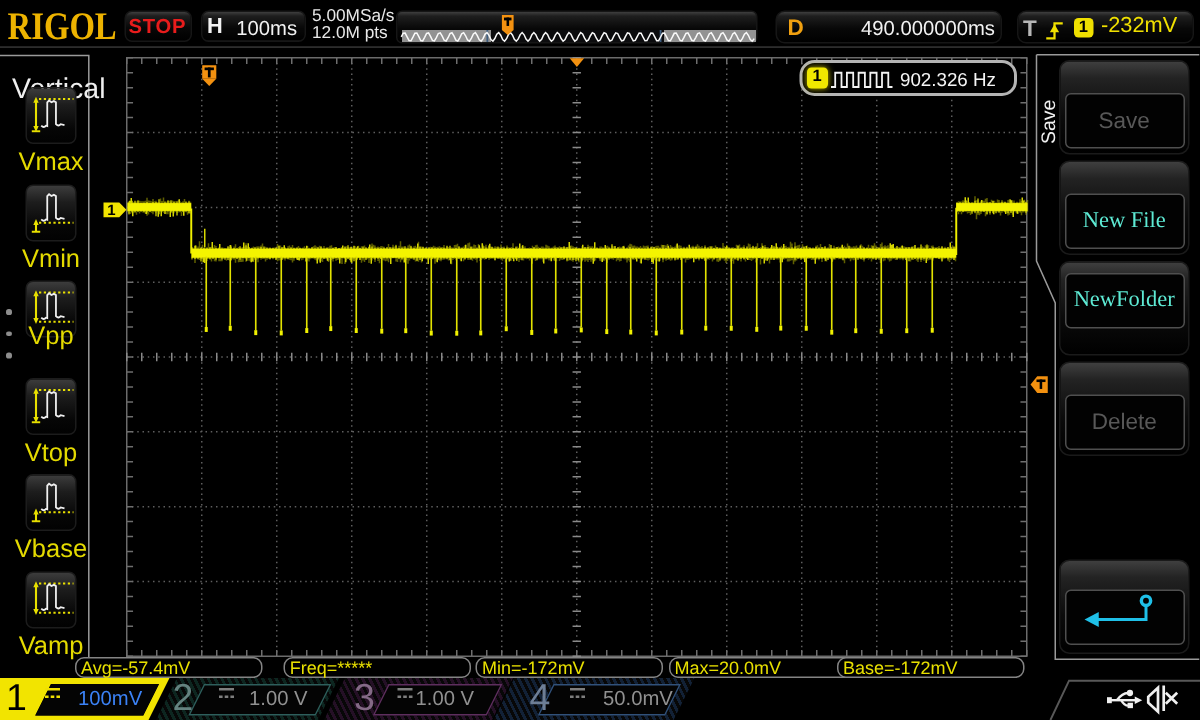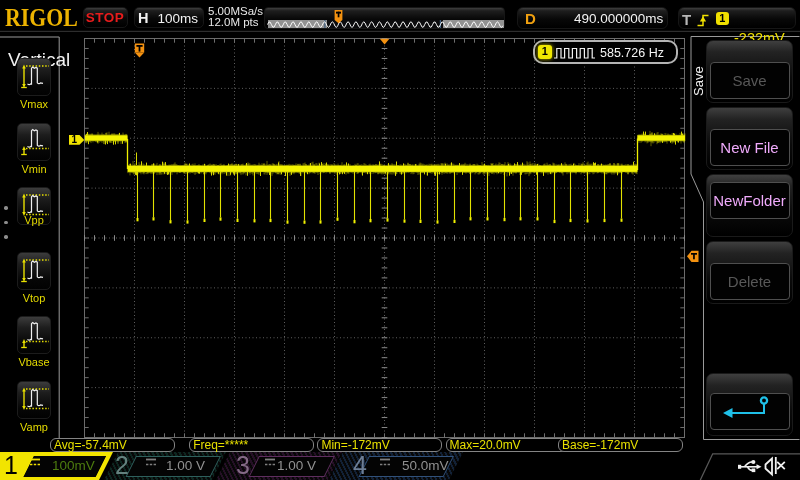--- a/index.html
+++ b/index.html
@@ -6,29 +6,29 @@
   font-family:"Liberation Sans", sans-serif; -webkit-font-smoothing:antialiased; }
 .abs { position:absolute; }
 .tbox { position:absolute; border-radius:5px;
   background:linear-gradient(180deg,#3e3e3e 0%,#1e1e1e 14%,#080808 55%,#000 100%);
   border:1px solid #161616; white-space:nowrap; }
 .lbtn { position:absolute; left:17px; width:34px; height:38px; border-radius:5px;
   background:linear-gradient(180deg,#3c3c3c 0%,#1d1d1d 30%,#060606 75%,#020202 100%);
   border:1px solid #1c1c1c; }
 .lbtn svg { display:block; margin:1px auto 0; }
 .llab { position:absolute; left:0; width:68px; text-align:center; color:#e4da00;
-  font-size:11px; }
+  font-size:17px; }
 .rbtn { position:absolute; left:706px; width:87px; height:63px; border-radius:7px;
   background:linear-gradient(180deg,#3f3f3f 0%,#232323 18%,#0b0b0b 60%,#000 100%);
   border:1px solid #1a1a1a; }
 .rlab { position:absolute; left:709.5px; width:80px; height:37px; border-radius:4px;
   border:1px solid #4f4f4f; background:#020202; text-align:center;
   font-size:15px; line-height:35px; }
 .rlab.dis { color:#585858; }
-.rlab.en { color:#f0abfc; }
+.rlab.en { color:#5eead4;font-family:Liberation Serif, serif; }
 .pill { position:absolute; top:437.5px; width:125px; height:14px; border-radius:6px;
   border:1px solid #848484; background:#000; color:#e8e000; font-size:12px;
   line-height:12px; padding-left:3px; }
 .ch { position:absolute; top:452px; height:28px; transform:skewX(-26.57deg);
   transform-origin:0 0; }
 .chin { position:absolute; border:1px solid; background:#040404; height:21px; top:3.5px; }
 .chtx { position:absolute; top:452px; height:28px; font-size:13.5px; line-height:28px; }
 .chnum { position:absolute; top:451px; height:28px; font-size:25px; line-height:28px; }
 </style></head>
 <body>
@@ -171,29 +171,29 @@
   <span class="abs" style="left:56px;top:4px;font-size:13.5px;color:#f2f2f2;line-height:14px;">490.000000ms</span>
 </div>
 
 <div class="tbox" style="left:678px;top:6.5px;width:118px;height:22.5px;border-radius:6px;">
   <span class="abs" style="left:3px;top:3px;font-size:15px;font-weight:bold;color:#b8b8b8;">T</span>
   <svg class="abs" style="left:18px;top:3px" width="16" height="17" viewBox="0 0 16 17">
     <path d="M0.5 14.5 H6 V4.5 H11.5" stroke="#f0e000" stroke-width="1.5" fill="none"></path>
     <polygon points="6,5.2 2.9,10.5 9.1,10.5" fill="#f0e000"></polygon>
   </svg>
   <div class="abs" style="left:36.5px;top:4px;width:13.5px;height:13.5px;background:#f0e000;border-radius:3px;text-align:center;line-height:13.5px;font-size:11px;font-weight:bold;color:#000;">1</div>
-  <span class="abs" style="left:55px;top:22px;font-size:14.5px;color:#f0e000;">-232mV</span>
+  <span class="abs" style="left:55px;top:1px;font-size:14.5px;color:#f0e000;">-232mV</span>
 </div>
 
 <div class="abs" style="left:533px;top:40px;width:145px;height:24px;border:2px solid #b4b4b4;border-radius:10px;background:#000;">
   <div class="abs" style="left:3px;top:3.2px;width:13.5px;height:13.5px;background:#f0e800;border-radius:3px;text-align:center;line-height:13.5px;font-size:11px;font-weight:bold;color:#000;box-shadow:0 0 4px #c8c000;">1</div>
   <svg class="abs" style="left:18px;top:4px" width="44" height="13" viewBox="0 0 44 13">
     <path d="M1 12 H3.8 V2.5 H8 V12 H11.6 V2.5 H15.8 V12 H19.4 V2.5 H23.6 V12 H27.2 V2.5 H31.4 V12 H35 V2.5 H39.2 V12 H42" stroke="#f2f2f2" stroke-width="1.2" fill="none"></path>
   </svg>
-  <span class="abs" style="left:65px;top:4px;font-size:12.5px;color:#f5f5f5;">585.726 Hz</span>
+  <span class="abs" style="left:65px;top:4px;font-size:12.5px;color:#f5f5f5;">902.326 Hz</span>
 </div>
 
 <div class="abs" style="left:8px;top:38.5px;font-size:19px;color:#f0f0f0;margin-top:10px;">Vertical</div>
 <div class="lbtn" style="top:58px">
     <svg width="34" height="34" viewBox="0 0 34 34">
 <line x1="8" y1="6" x2="31" y2="6" stroke="#e8e000" stroke-width="1.4" stroke-dasharray="1.5 1.7"></line>
 <line x1="6" y1="7" x2="6" y2="26" stroke="#e8e000" stroke-width="1.4"></line>
 <path d="M6 4.5 L4.2 8.5 H7.8 Z M6 28 L4.2 24 H7.8 Z" fill="#e8e000"></path>
 <line x1="3.2" y1="27.5" x2="8.8" y2="27.5" stroke="#e8e000" stroke-width="1.3"></line>
 <path d="M9.5 23.8 q1.7 1.7 3.2 0 l0.8 0.2 V8.2 l1.2 -1.2 1.6 1.2 1.6 -0.8 1.4 0.8 V22.8 q1.7 1.7 3.2 0 l2.5 0.6" stroke="#f0f0f0" stroke-width="1.2" fill="none"></path>
@@ -275,21 +275,21 @@
 <div class="abs" style="left:0;top:452px;width:14px;height:28px;background:#f2e400;"></div>
 <div class="ch" style="left:14px;width:99px;background:#f2e400;"></div>
 <div class="ch" style="left:36px;width:71.5px;">
     <div class="chin" style="left:0;width:71.5px;border-color:#040404;background:#040404;"></div>
   </div>
 <div class="chnum" style="left:4px;color:#000;">1</div>
 <svg class="abs" style="left:29px;top:458px" width="12" height="11" viewBox="0 0 12 11">
   <path d="M1 1.5 H11" stroke="#f0e000" stroke-width="1.8"></path>
   <path d="M1 6.5 H3.4 M4.8 6.5 H7.2 M8.6 6.5 H11" stroke="#f0e000" stroke-width="1.6"></path>
 </svg>
-<div class="chtx" style="left:52px;color:#4d7c0f;">100mV</div>
+<div class="chtx" style="left:52px;color:#3b82f6;">100mV</div>
 
 <div class="ch" style="left:117.5px;width:107.5px;background:repeating-linear-gradient(45deg,#070707 0 1.6px,#0d2620 1.6px 3.2px);">
   <div class="chin" style="left:20px;width:85px;border-color:#2e5f5c;"></div>
 </div>
 <div class="chnum" style="left:115px;color:#64827f;">2</div>
 <svg class="abs" style="left:145px;top:458px" width="12" height="11" viewBox="0 0 12 11">
   <path d="M1 1.5 H11" stroke="#7e7e7e" stroke-width="1.8"></path>
   <path d="M1 6.5 H3.4 M4.8 6.5 H7.2 M8.6 6.5 H11" stroke="#7e7e7e" stroke-width="1.6"></path>
 </svg>
 <div class="chtx" style="left:166px;color:#919191;">1.00&nbsp;V</div>

